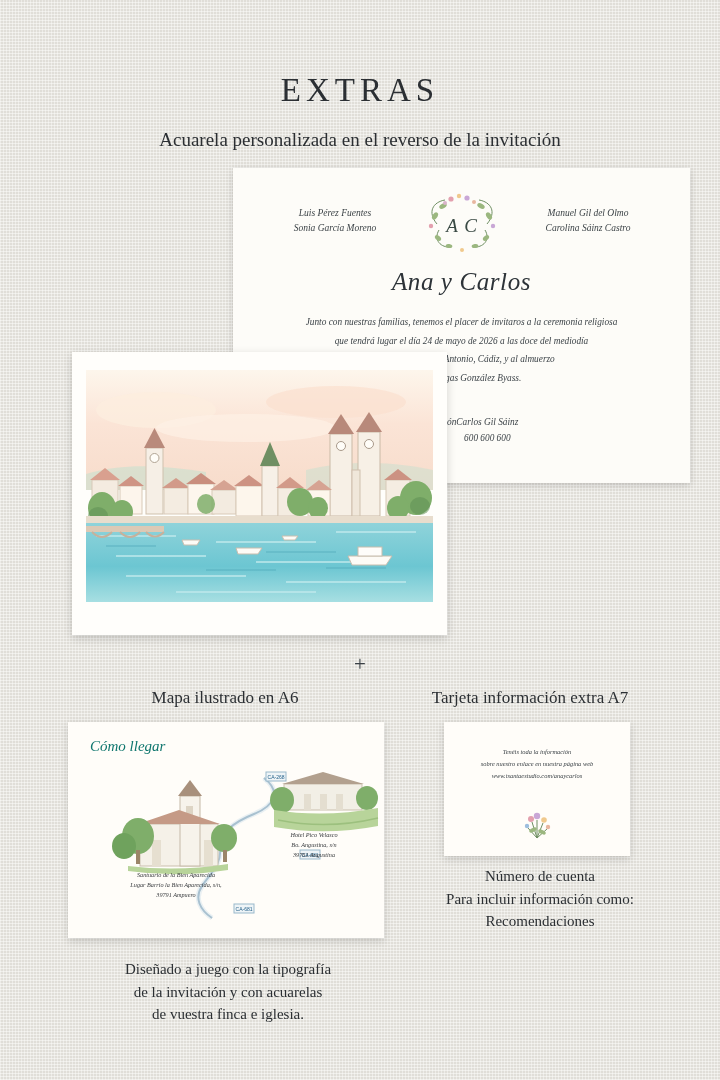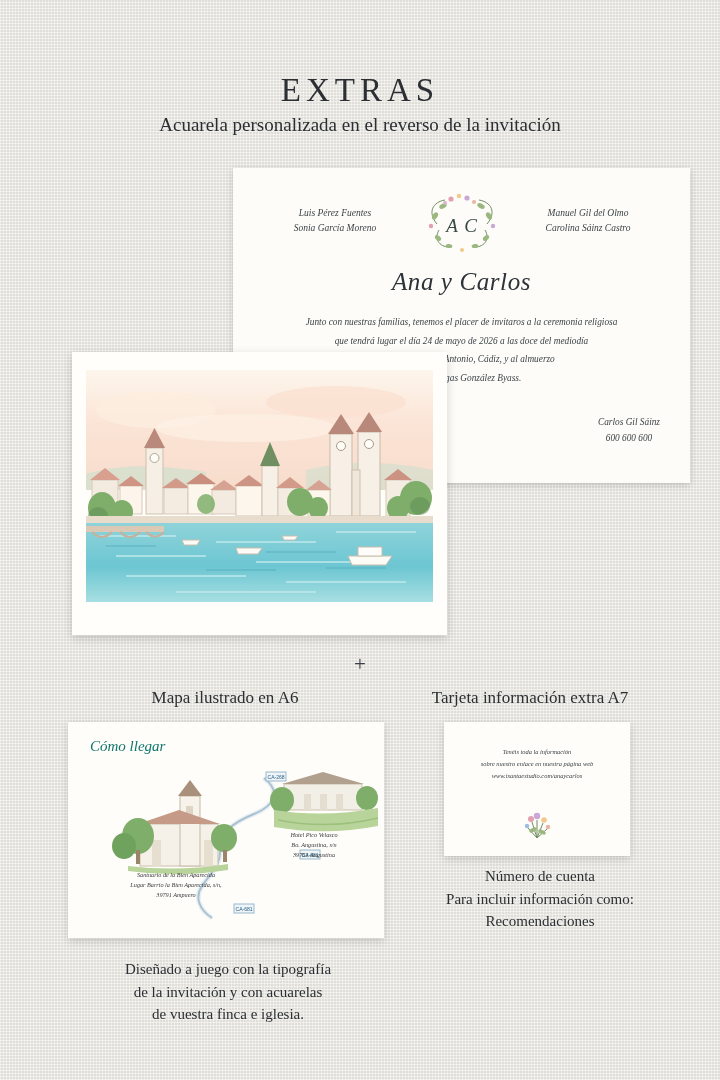--- a/index.html
+++ b/index.html
@@ -34,21 +34,21 @@
     left: 0;
     width: 720px;
     text-align: center;
     font-size: 33px;
     letter-spacing: 5px;
     color: #2b2f33;
     font-family: "Liberation Serif", serif;
   }
   .subtitle {
     position: absolute;
-    top: 114px;
+    top: 129px;
     left: 0;
     width: 720px;
     text-align: center;
     font-size: 19px;
     color: #2b2f33;
   }
 
   
   .invite-card {
     position: absolute;
@@ -110,21 +110,21 @@
     color: #3b4247;
     line-height: 2.0;
     padding: 0 45px;
     box-sizing: border-box;
   }
   .inv-footer {
     position: absolute;
     bottom: 36px;
     width: 100%;
     display: flex;
-    justify-content: space-between;
+    justify-content: center;
     font-size: 9.3px;
     font-style: italic;
     color: #3b4247;
     line-height: 1.7;
     padding: 0 30px;
     box-sizing: border-box;
   }
   .inv-footer .fcol { text-align: center; }
 
   

